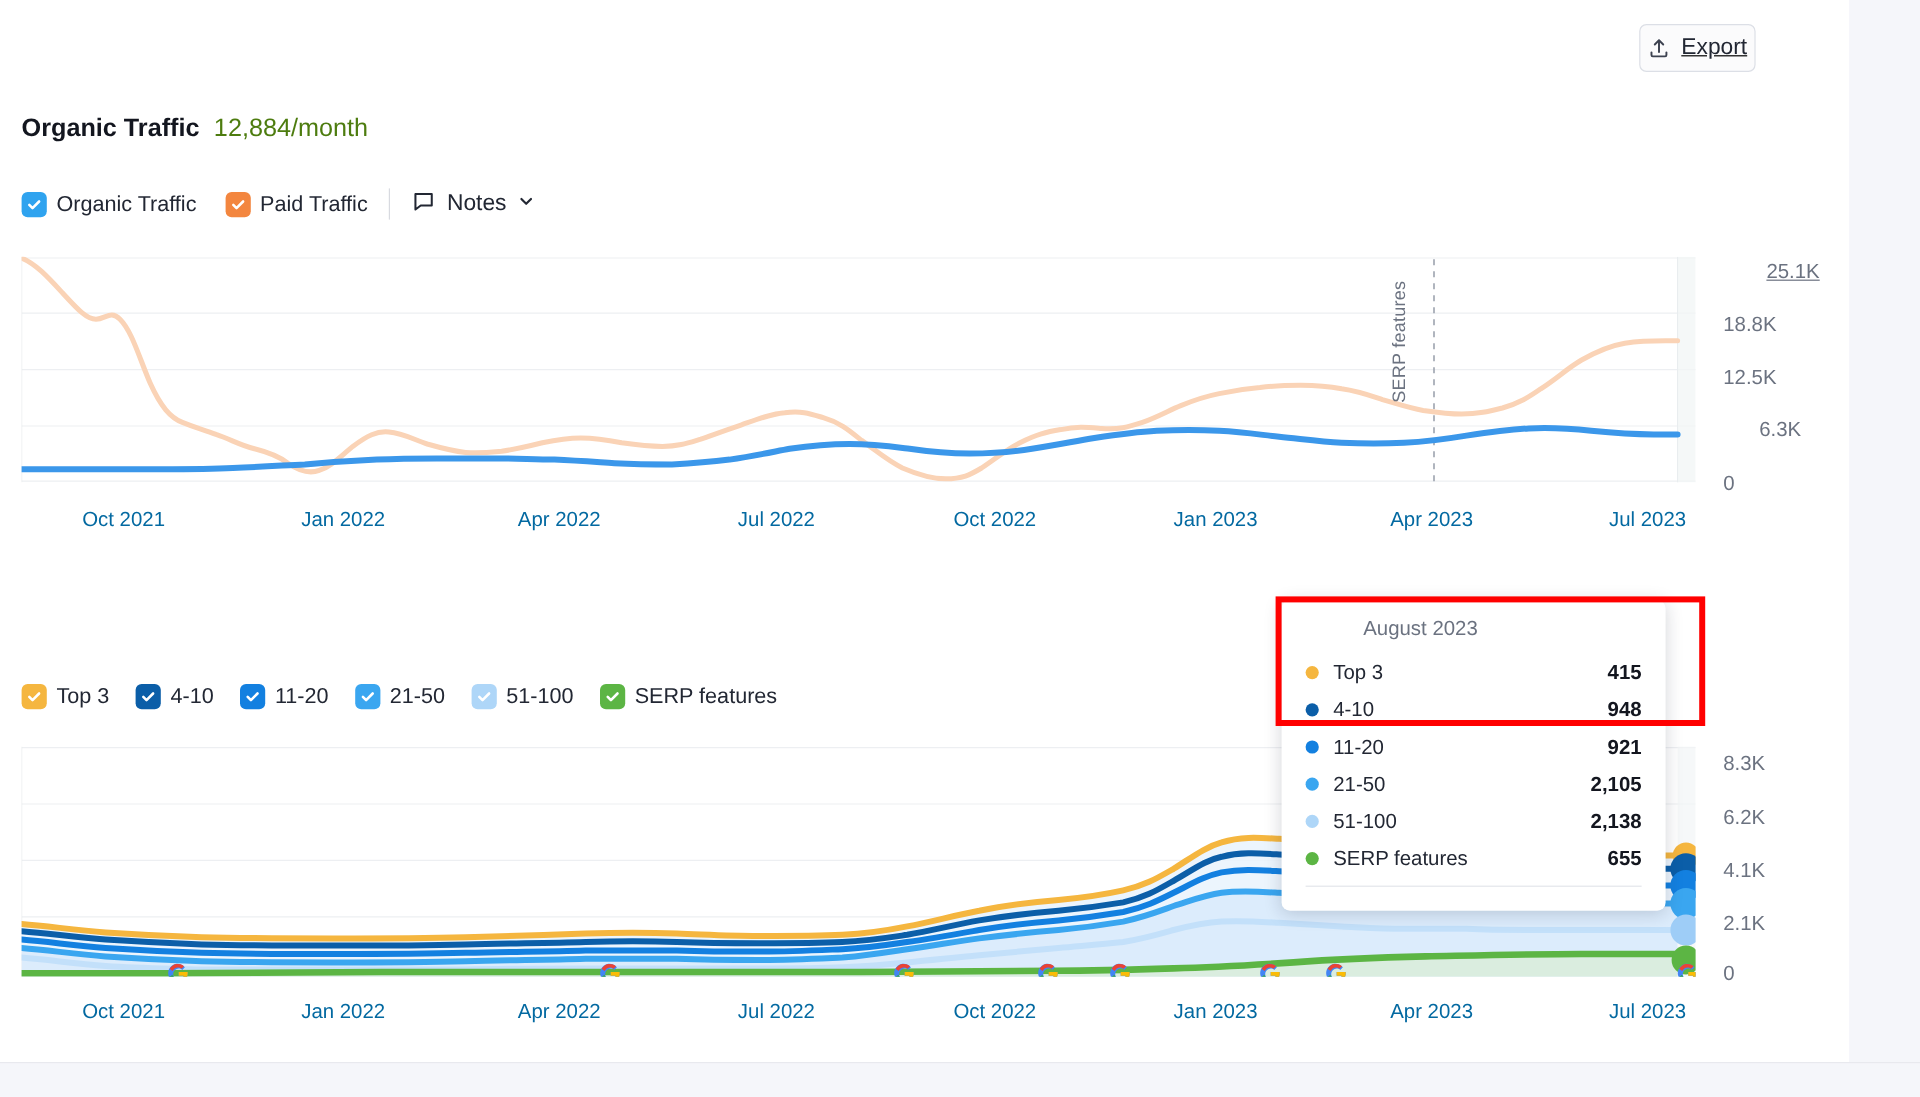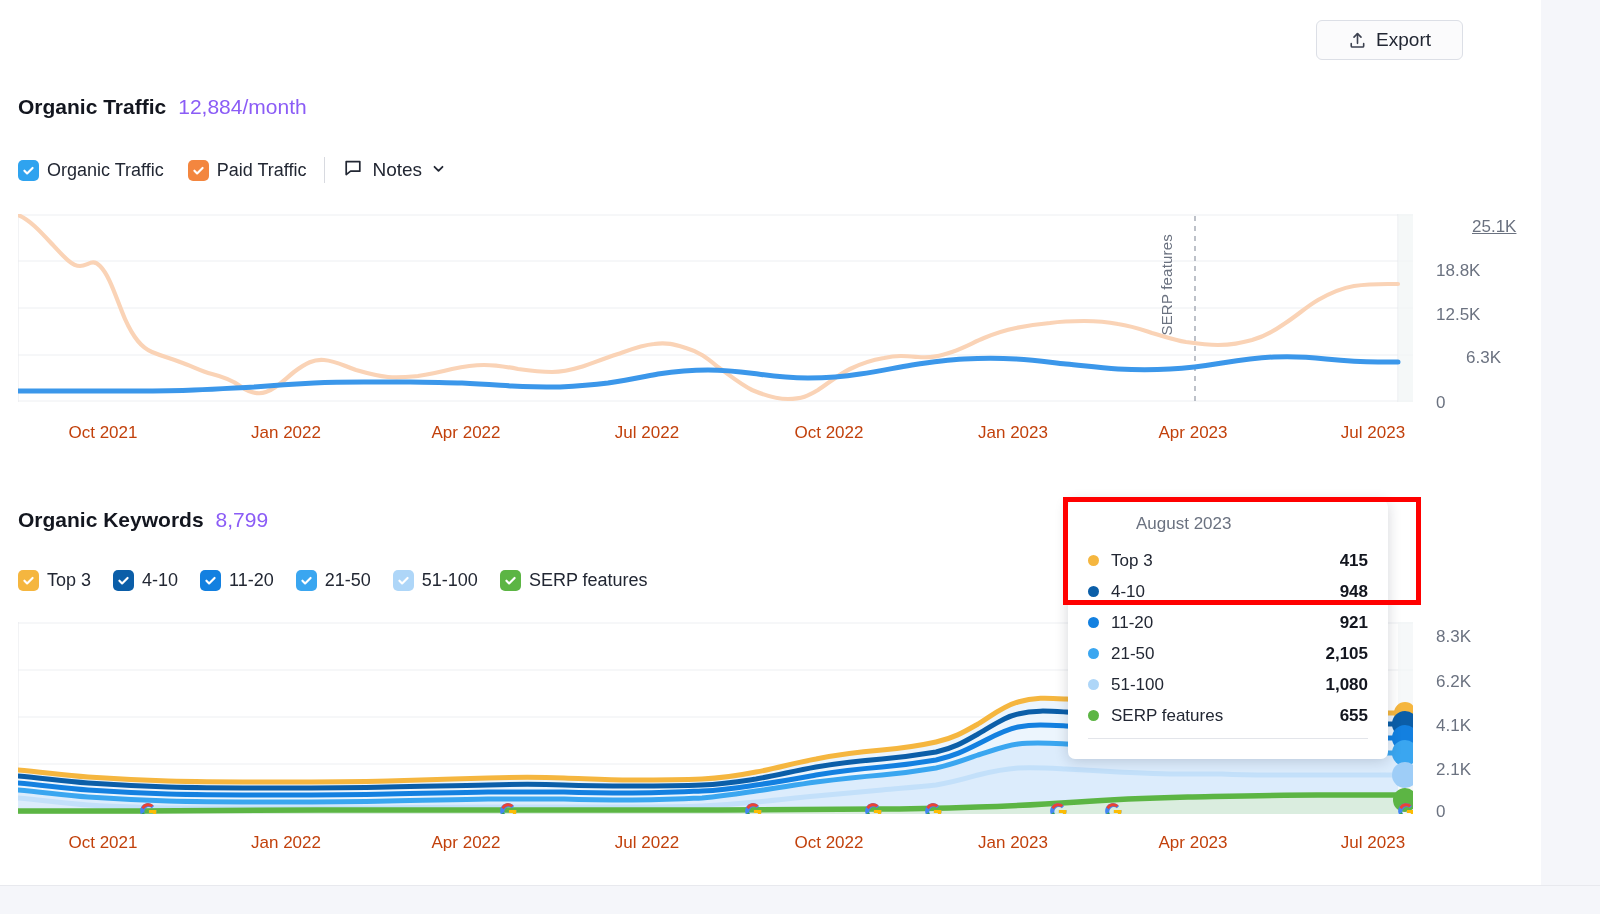--- a/index.html
+++ b/index.html
@@ -39,33 +39,33 @@
   }
   .period-tab.active::after {
     content: ""; position: absolute; left: 0; right: 0; bottom: 0;
     height: 3px; background: #1f7ae0; border-radius: 2px;
   }
 
   
   .export-btn {
     position: absolute; right: 78px; top: 20px;
     display: flex; align-items: center; gap: 9px;
-    height: 40px; padding: 0 31px;
+    height: 40px; padding: 0 6px;
     border: 1px solid #dcdfe6; border-radius: 6px;
-    background: #fbfbfc; cursor: pointer;
+    background: #fbfbfc; cursor: pointer; text-decoration: underline;
   }
   .export-btn .lbl { font-size: 19px; color: #222733; }
   .export-icon { width: 19px; height: 19px; display: block; }
 
   
   .sect-title {
     position: absolute; display: flex; align-items: baseline; gap: 12px;
   }
   .sect-title .name { font-size: 21px; font-weight: bold; color: #13161f; }
-  .sect-title .val  { font-size: 21px; color: #8b5cf6; }
+  .sect-title .val  { font-size: 21px; color: #4d7c0f; }
 
   
   .legend-row { position: absolute; display: flex; align-items: center; }
   .legend-item { display: flex; align-items: center; gap: 8px; cursor: pointer; }
   .legend-item .lbl { font-size: 18px; color: #222733; white-space: nowrap; }
   .cbx {
     width: 21px; height: 21px; border-radius: 5px;
     display: flex; align-items: center; justify-content: center;
     flex: 0 0 auto;
   }
@@ -78,21 +78,21 @@
 
   
   .chart-frame { position: absolute; }
   .chart-frame svg { display: block; }
   .axis-labels { position: absolute; }
   .ylab {
     position: absolute; font-size: 17px; color: #6b7280;
     white-space: nowrap; line-height: 1;
   }
   .xlab {
-    position: absolute; font-size: 17px; color: #c2410c;
+    position: absolute; font-size: 17px; color: #0369a1;
     white-space: nowrap; line-height: 1; text-align: center;
   }
   .serp-ann {
     position: absolute; font-size: 15px; color: #6b7280;
     writing-mode: vertical-rl; transform: rotate(180deg);
     letter-spacing: .2px; white-space: nowrap;
   }
 
   
   .tooltip {
@@ -234,24 +234,20 @@
     <div class="xlab" style="left:43px;  top:424px; width:120px;">Oct 2021</div>
     <div class="xlab" style="left:226px; top:424px; width:120px;">Jan 2022</div>
     <div class="xlab" style="left:406px; top:424px; width:120px;">Apr 2022</div>
     <div class="xlab" style="left:587px; top:424px; width:120px;">Jul 2022</div>
     <div class="xlab" style="left:769px; top:424px; width:120px;">Oct 2022</div>
     <div class="xlab" style="left:953px; top:424px; width:120px;">Jan 2023</div>
     <div class="xlab" style="left:1133px;top:424px; width:120px;">Apr 2023</div>
     <div class="xlab" style="left:1313px;top:424px; width:120px;">Jul 2023</div>
   </div>
 
-  <div class="sect-title" style="left:18px; top:508px;">
-    <span class="name">Organic Keywords</span>
-    <span class="val">8,799</span>
-  </div>
 
   <div class="legend-row" style="left:18px; top:570px;">
     <div class="legend-item" style="margin-right:22px;">
       <span class="cbx" style="background:#f5b63f;">
         <svg viewBox="0 0 14 14" fill="none" stroke="#fff" stroke-width="2.3" stroke-linecap="round" stroke-linejoin="round">
             <path d="M2.6 7.2l2.9 3 5.9-6"></path>
           </svg>
       </span>
       <span class="lbl">Top 3</span>
     </div>
@@ -476,21 +472,21 @@
       <span class="tt-val">921</span>
     </div>
     <div class="tt-row">
       <span class="tt-dot" style="background:#3aa6f0;"></span>
       <span class="tt-name">21-50</span>
       <span class="tt-val">2,105</span>
     </div>
     <div class="tt-row">
       <span class="tt-dot" style="background:#aed6f8;"></span>
       <span class="tt-name">51-100</span>
-      <span class="tt-val">1,080</span>
+      <span class="tt-val">2,138</span>
     </div>
     <div class="tt-row">
       <span class="tt-dot" style="background:#5cb544;"></span>
       <span class="tt-name">SERP features</span>
       <span class="tt-val">655</span>
     </div>
 
     <div class="tt-hr"></div>
   </div>
 

